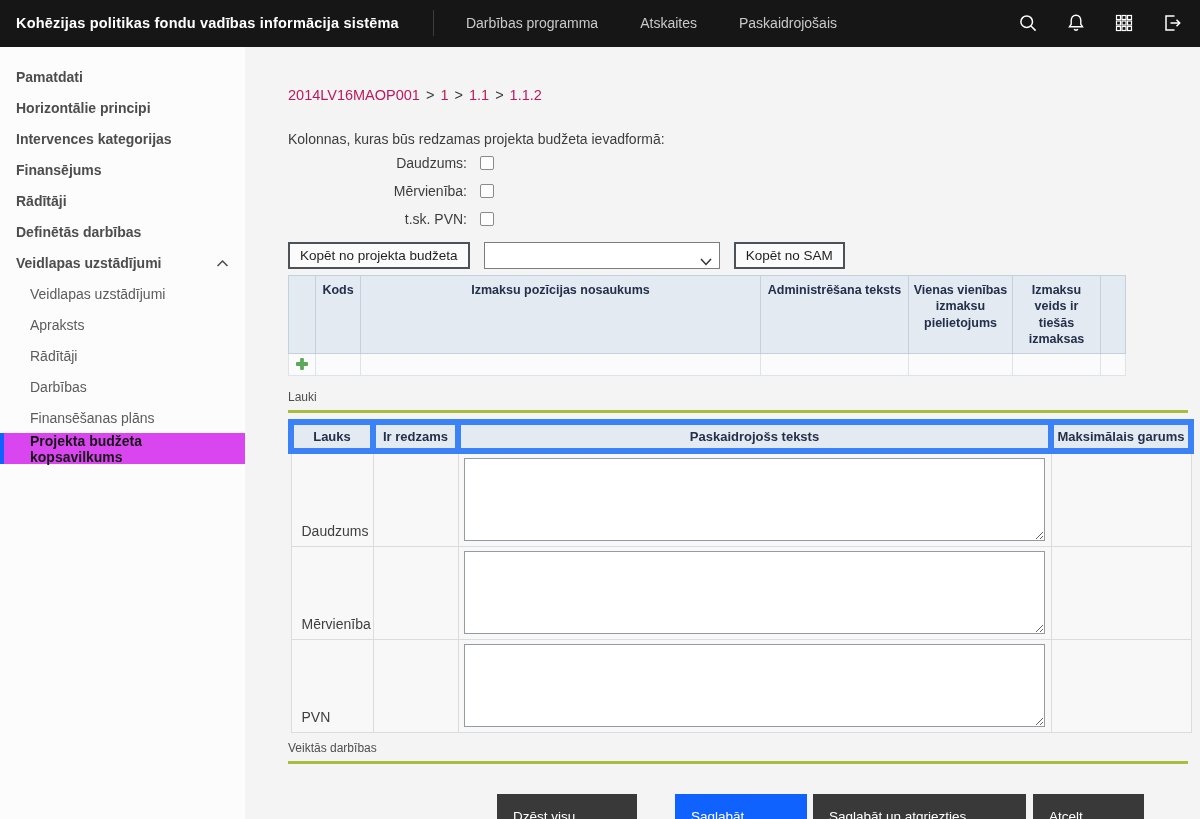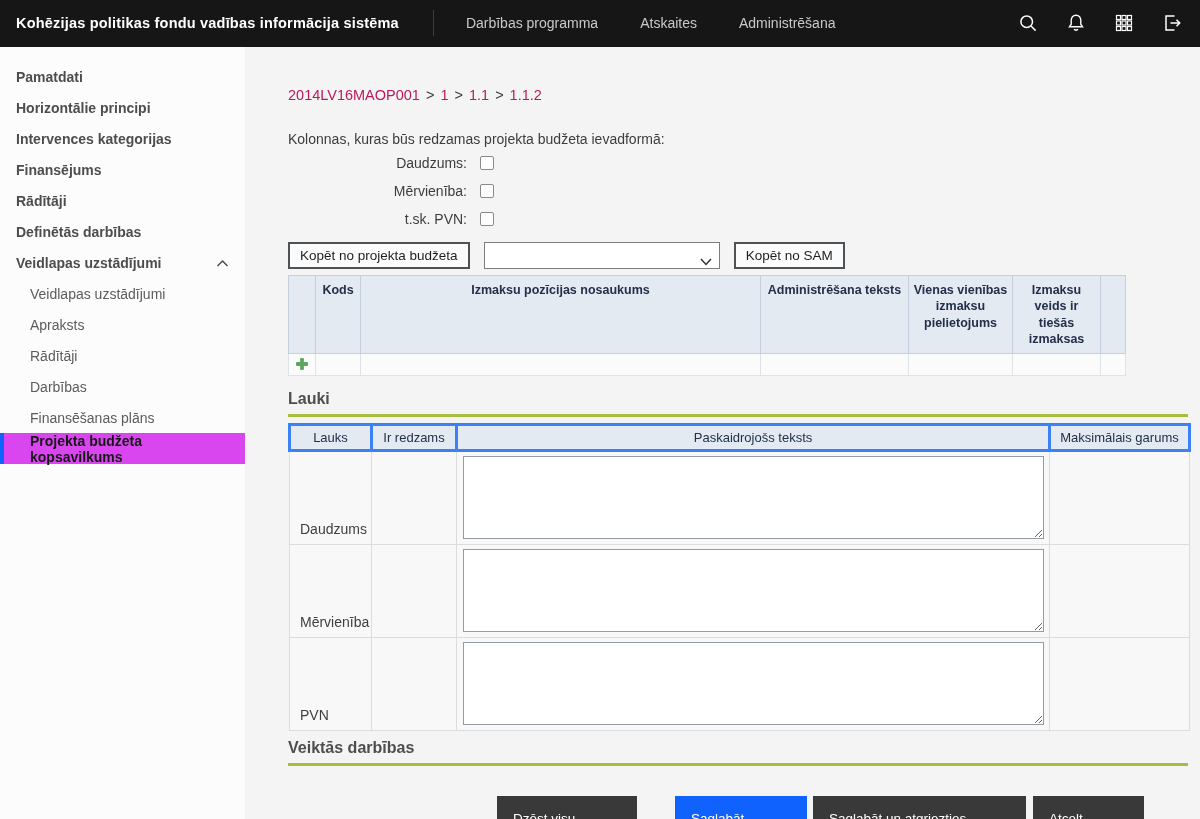--- a/index.html
+++ b/index.html
@@ -52,26 +52,26 @@
 
   
   table { border-collapse:collapse; }
   .cost-table { margin-top:6px; width:837px; table-layout:fixed; }
   .cost-table th { background:#e4eaf1; border:1px solid #c5d0de; font-size:12.5px; font-weight:bold;
     color:#23304a; text-align:center; vertical-align:top; padding:6px 3px; line-height:1.3; height:68px; }
   .cost-table td { background:#fbfbfb; border:1px solid #dde3ea; height:22px; }
   .plus-cell { text-align:center; vertical-align:middle; cursor:pointer; }
 
   
-  .section-title { margin-top:14px; font-size:16px; color:#4e4e4e;font-weight:bold; }
+  .section-title { margin-top:14px; font-size:12px; color:#4e4e4e; }
   .green-rule { height:3px; background:#a6bd3d; width:900px; margin-top:6px; }
 
   
   .fields-table { margin-top:6px; width:900px; table-layout:fixed; }
-  .fields-table th { background:#e4eaf1; border:3px solid #3b82f6; font-size:13px; font-weight:normal;
+  .fields-table th { background:#e4eaf1; border:6px solid #3b82f6; font-size:13px; font-weight:bold;
     color:#23304a; text-align:center; padding:4px 3px; height:24px; }
   .fields-table td { background:#f8f8f8; border:1px solid #dcdcdc; height:93px; vertical-align:bottom; }
   .field-name { font-size:14px; color:#3f3f3f; padding:0 6px 7px 10px; }
   .fields-table textarea { display:block; width:581px; height:83px; margin:4px auto 5px auto;
     border:1px solid #949ba3; background:#ffffff; resize:both; font-family:inherit; font-size:13px; padding:4px; }
 
   
   .footer-row { margin-top:30px; margin-left:209px; display:flex; align-items:center; }
   .btn-dark, .btn-blue { height:44px; border:none; color:#ffffff; font-size:13.5px;
     font-family:inherit; text-align:left; padding:0 16px; cursor:pointer; }
@@ -84,21 +84,21 @@
 </style>
 </head>
 <body>
 
 <div class="header">
   <div class="header-title">Kohēzijas politikas fondu vadības informācija sistēma</div>
   <div class="header-divider"></div>
   <div class="header-nav">
     <a>Darbības programma</a>
     <a>Atskaites</a>
-    <a>Administrēšana</a>
+    <a>Paskaidrojošais</a>
   </div>
   <div class="header-icons">
     <span class="hicon">
       <svg width="20" height="20" viewBox="0 0 20 20">
           <circle cx="8.7" cy="8.7" r="5.8" fill="none" stroke="#fff" stroke-width="1.5"></circle>
           <line x1="13" y1="13" x2="17.6" y2="17.6" stroke="#fff" stroke-width="1.5"></line>
         </svg>
     </span>
     <span class="hicon">
       <svg width="20" height="20" viewBox="0 0 20 20">

